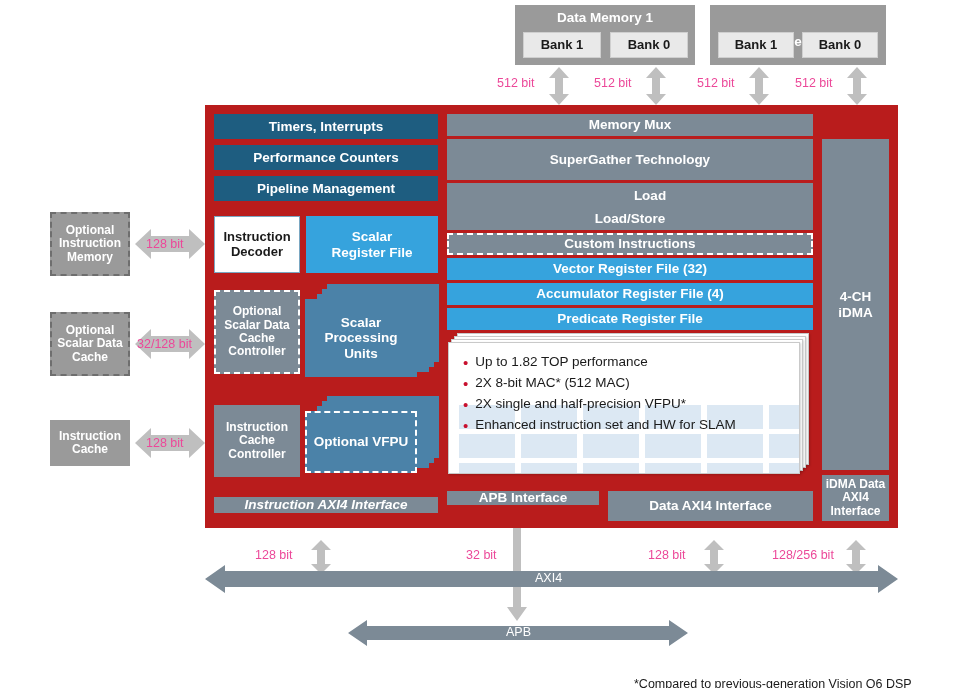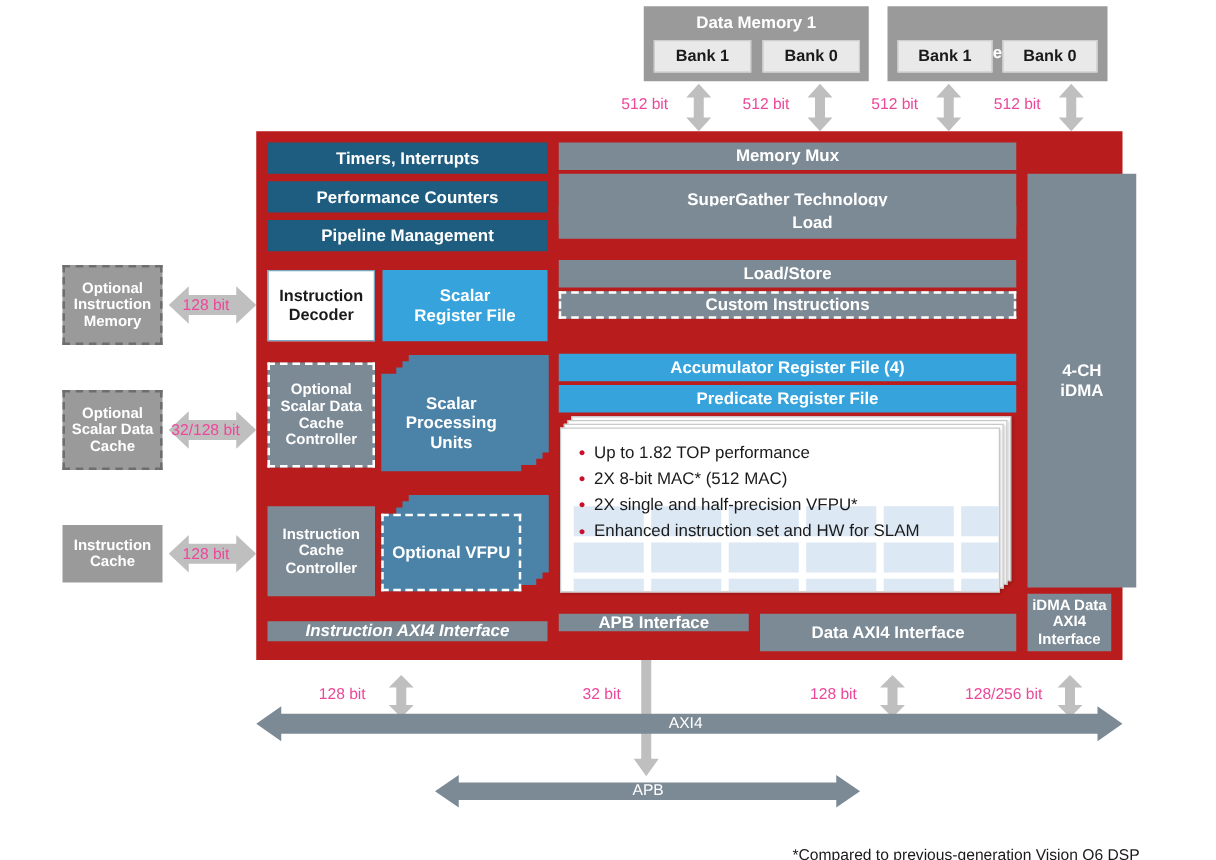--- a/index.html
+++ b/index.html
@@ -163,23 +163,24 @@
 
   <div class="abs c-medblue" style="left:122px;top:291px;width:112px;height:62px;"></div>
   <div class="abs c-medblue" style="left:117px;top:296px;width:112px;height:62px;"></div>
   <div class="abs c-medblue" style="left:112px;top:301px;width:112px;height:62px;"></div>
   <div class="abs c-medblue dashed ctr lbl-lg" style="left:100px;top:306px;width:112px;height:62px;">Optional VFPU</div>
 
   <div class="abs c-grayblue ctr lbl-lg" style="left:242px;top:9px;width:366px;height:22px;">Memory Mux</div>
   <div class="abs c-grayblue ctr lbl-lg" style="left:242px;top:34px;width:366px;height:41px;flex-direction:column;">
     <span>SuperGather Technology</span>
   </div>
-  <div class="abs c-grayblue ctr lbl-lg" style="left:242px;top:60px;width:366px;height:26px;padding-left:40px;">Load</div>
+  <div class="abs c-grayblue ctr lbl-lg" style="left:242px;top:78px;width:366px;height:26px;padding-left:40px;">Load</div>
   <div class="abs c-grayblue ctr lbl-lg" style="left:242px;top:103px;width:366px;height:22px;">Load/Store</div>
   <div class="abs c-grayblue ctr lbl-lg" style="left:242px;top:128px;width:366px;height:22px;border:2px dashed #ffffff;">Custom Instructions</div>
+  <div class="abs c-litblue ctr lbl-lg" style="left:242px;top:153px;width:366px;height:22px;">Vector Register File (32)</div>
   <div class="abs c-litblue ctr lbl-lg" style="left:242px;top:178px;width:366px;height:22px;">Accumulator Register File (4)</div>
   <div class="abs c-litblue ctr lbl-lg" style="left:242px;top:203px;width:366px;height:22px;">Predicate Register File</div>
 
   <div class="abs sheet" style="left:252px;top:228px;width:352px;height:132px;"></div>
   <div class="abs sheet" style="left:249px;top:231px;width:352px;height:132px;"></div>
   <div class="abs sheet" style="left:246px;top:234px;width:352px;height:132px;"></div>
   <div class="abs sheet" style="left:243px;top:237px;width:352px;height:132px;overflow:hidden;">
 
     <div class="abs gridcell" style="left:10px;top:62px;width:56px;height:24px;"></div>
     <div class="abs gridcell" style="left:72px;top:62px;width:56px;height:24px;"></div>
@@ -217,21 +218,21 @@
       </div>
       <div class="bullet-row">
         <span class="bullet-dot">•</span>
         <span>Enhanced instruction set and HW for SLAM</span>
       </div>
     </div>
 
     <div class="abs dots" style="left:163px;top:122px;">. . .</div>
   </div>
 
-  <div class="abs c-grayblue ctr lbl-lg" style="left:617px;top:34px;width:87px;height:331px;flex-direction:column;">
+  <div class="abs c-grayblue ctr lbl-lg" style="left:617px;top:34px;width:67px;height:331px;flex-direction:column;">
     <span>4-CH</span>
     <span>iDMA</span>
   </div>
   <div class="abs c-grayblue ctr lbl-sm" style="left:617px;top:370px;width:67px;height:46px;flex-direction:column;">
     <span>iDMA Data</span>
     <span>AXI4</span>
     <span>Interface</span>
   </div>
 
   <div class="abs c-grayblue ctr lbl-lg" style="left:9px;top:392px;width:224px;height:16px;font-style:italic;">Instruction AXI4 Interface</div>

